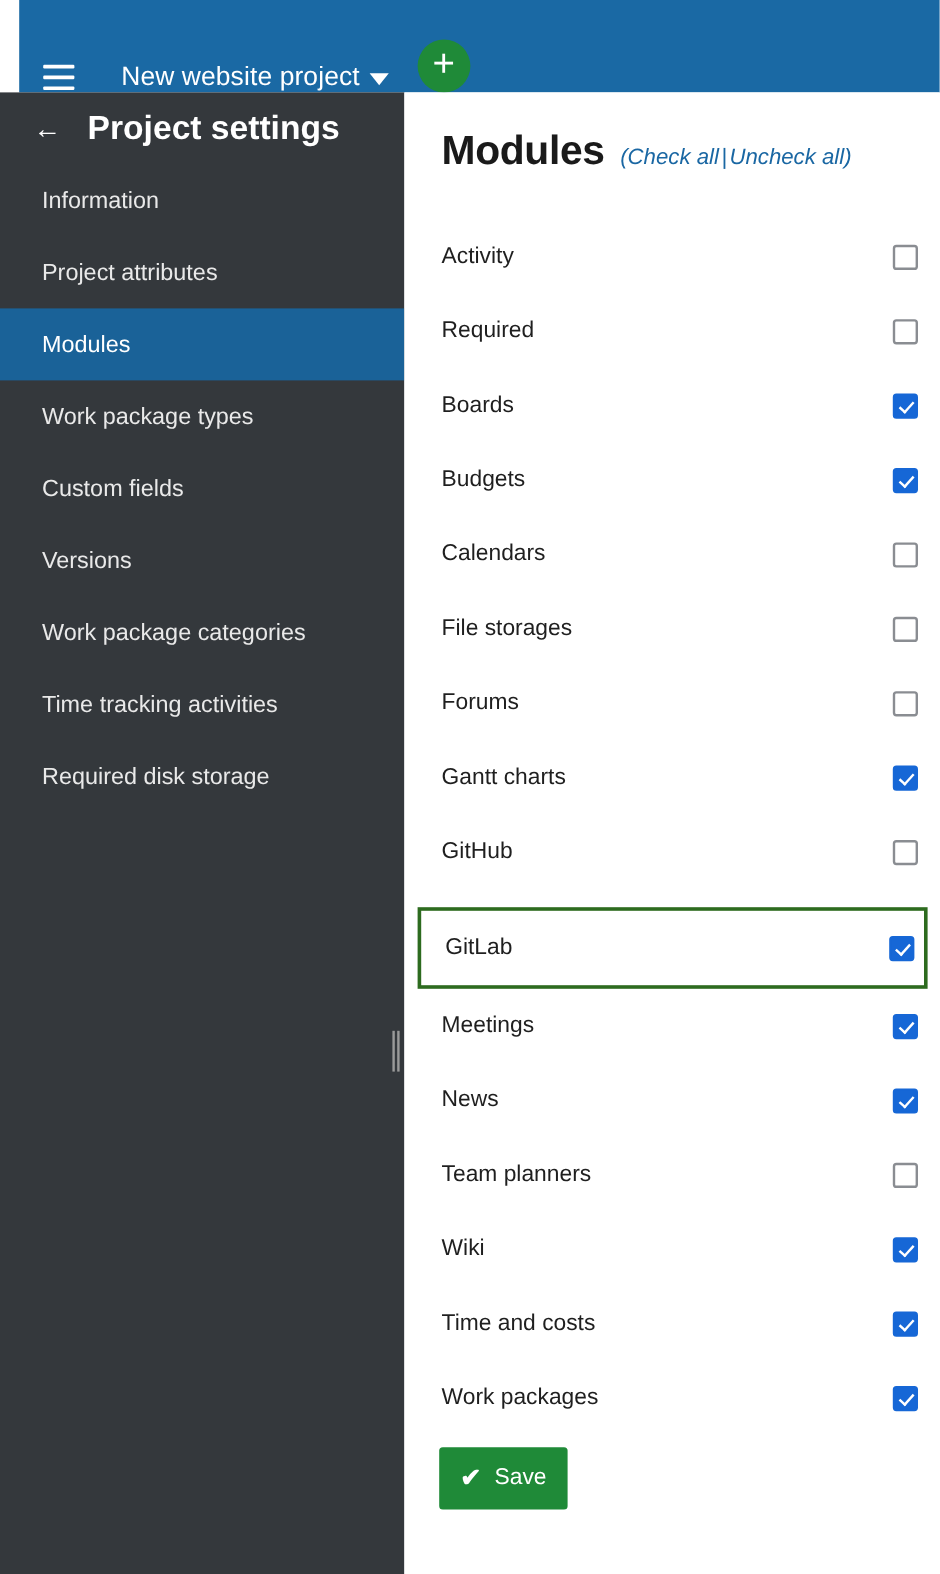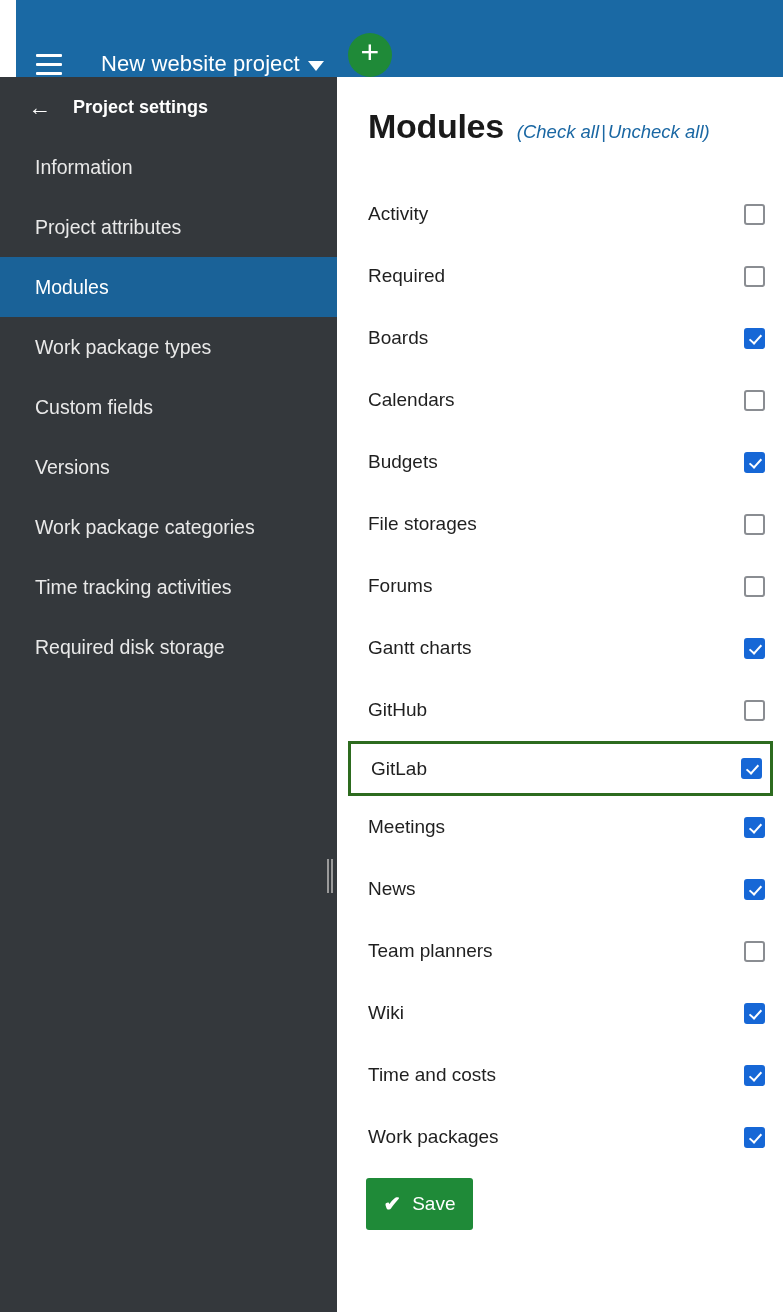--- a/index.html
+++ b/index.html
@@ -96,21 +96,21 @@
   }
   #back-arrow {
     color: #ffffff;
     font-size: 23px;
     line-height: 1;
     margin-right: 22px;
     display: inline-block;
   }
   #sidebar-title {
     color: #ffffff;
-    font-size: 18px;
+    font-size: 28px;
     font-weight: bold;
   }
   .sidebar-item {
     height: 60px;
     display: flex;
     align-items: center;
     padding-left: 35px;
     color: #e9e9e9;
     font-size: 19.5px;
     cursor: pointer;
@@ -182,22 +182,22 @@
     position: relative;
     height: 62px;
     display: flex;
     align-items: center;
     justify-content: space-between;
     padding: 0 18px 0 31px;
     cursor: pointer;
   }
   .module-row.highlighted {
     border: 3px solid #2d6b1f;
-    height: 55px;
-    margin: 0 10px 0 11px;
+    height: 68px;
+    margin: 15px 10px 0 11px;
     padding: 0 8px 0 20px;
   }
   .module-label {
     font-size: 19px;
     color: #1f1f1f;
   }
   .cb {
     width: 21px; height: 21px;
     border: 2px solid #8a8d92;
     border-radius: 3px;
@@ -318,26 +318,26 @@
         </div>
         <div class="module-row">
           <span class="module-label">Required</span>
           <span class="cb"></span>
         </div>
         <div class="module-row">
           <span class="module-label">Boards</span>
           <span class="cb checked"></span>
         </div>
         <div class="module-row">
+          <span class="module-label">Budgets</span>
+          <span class="cb checked"></span>
+        </div>
+        <div class="module-row">
           <span class="module-label">Calendars</span>
           <span class="cb"></span>
-        </div>
-        <div class="module-row">
-          <span class="module-label">Budgets</span>
-          <span class="cb checked"></span>
         </div>
         <div class="module-row">
           <span class="module-label">File storages</span>
           <span class="cb"></span>
         </div>
         <div class="module-row">
           <span class="module-label">Forums</span>
           <span class="cb"></span>
         </div>
         <div class="module-row">

